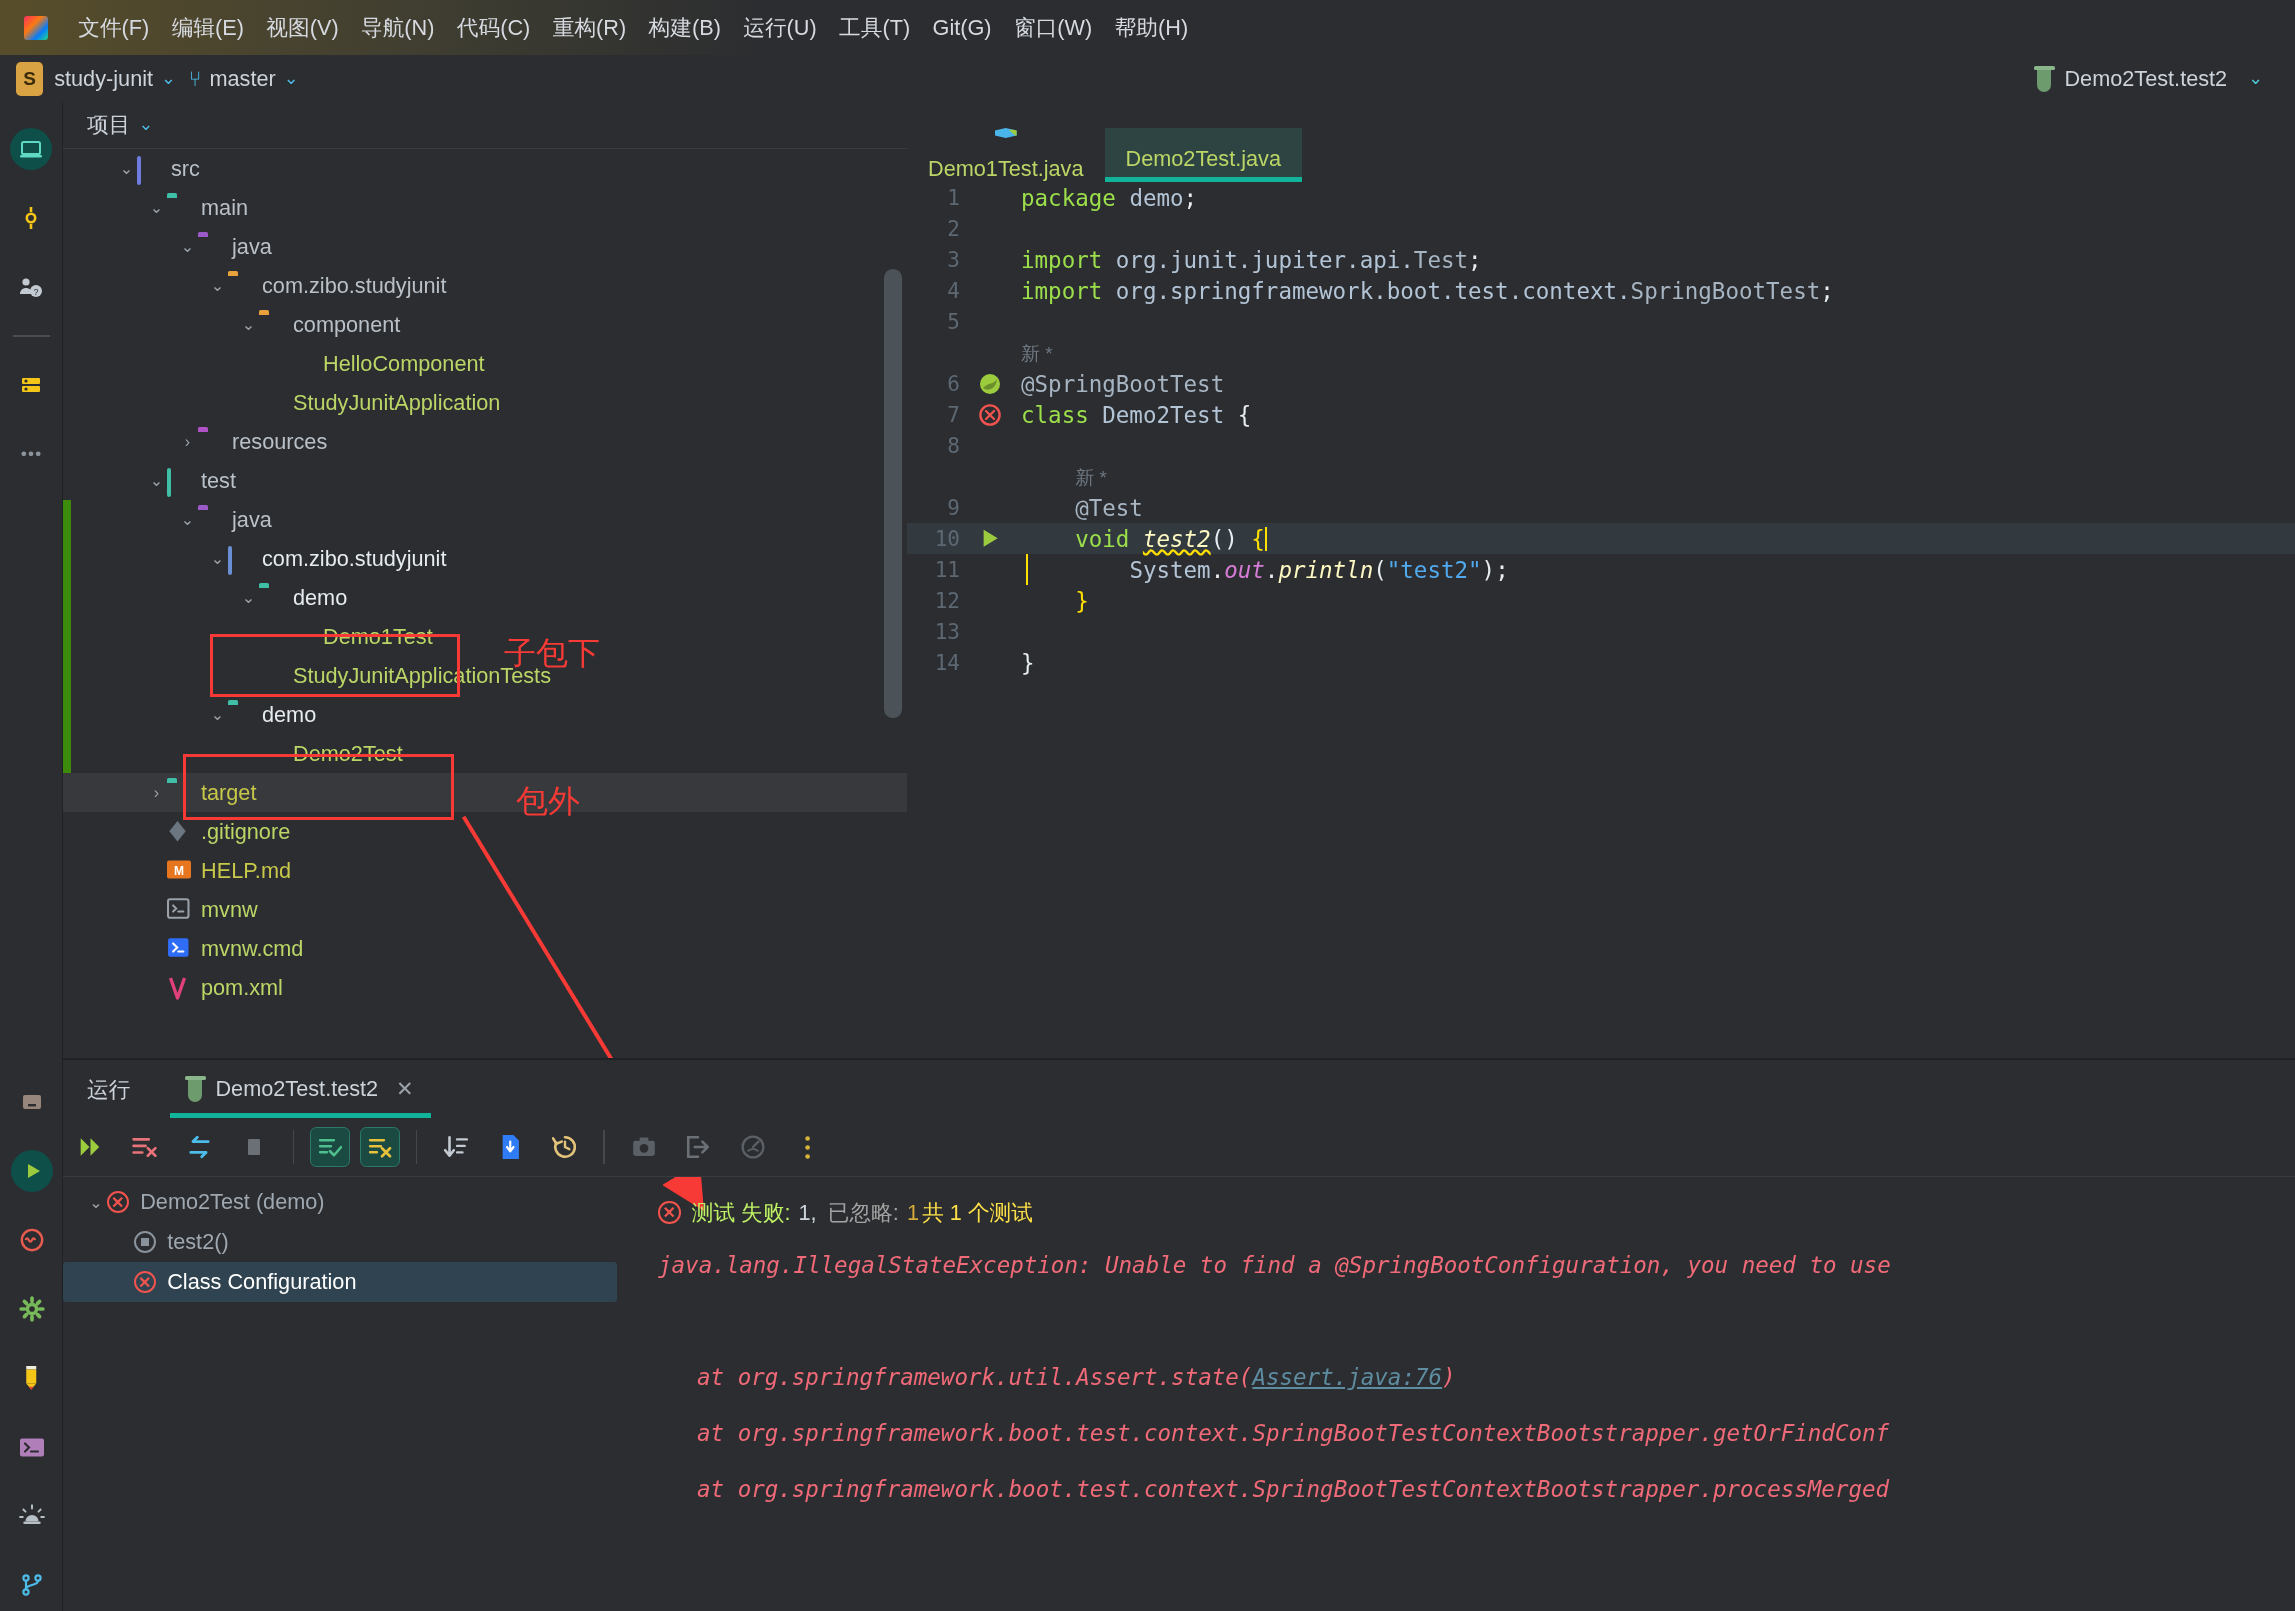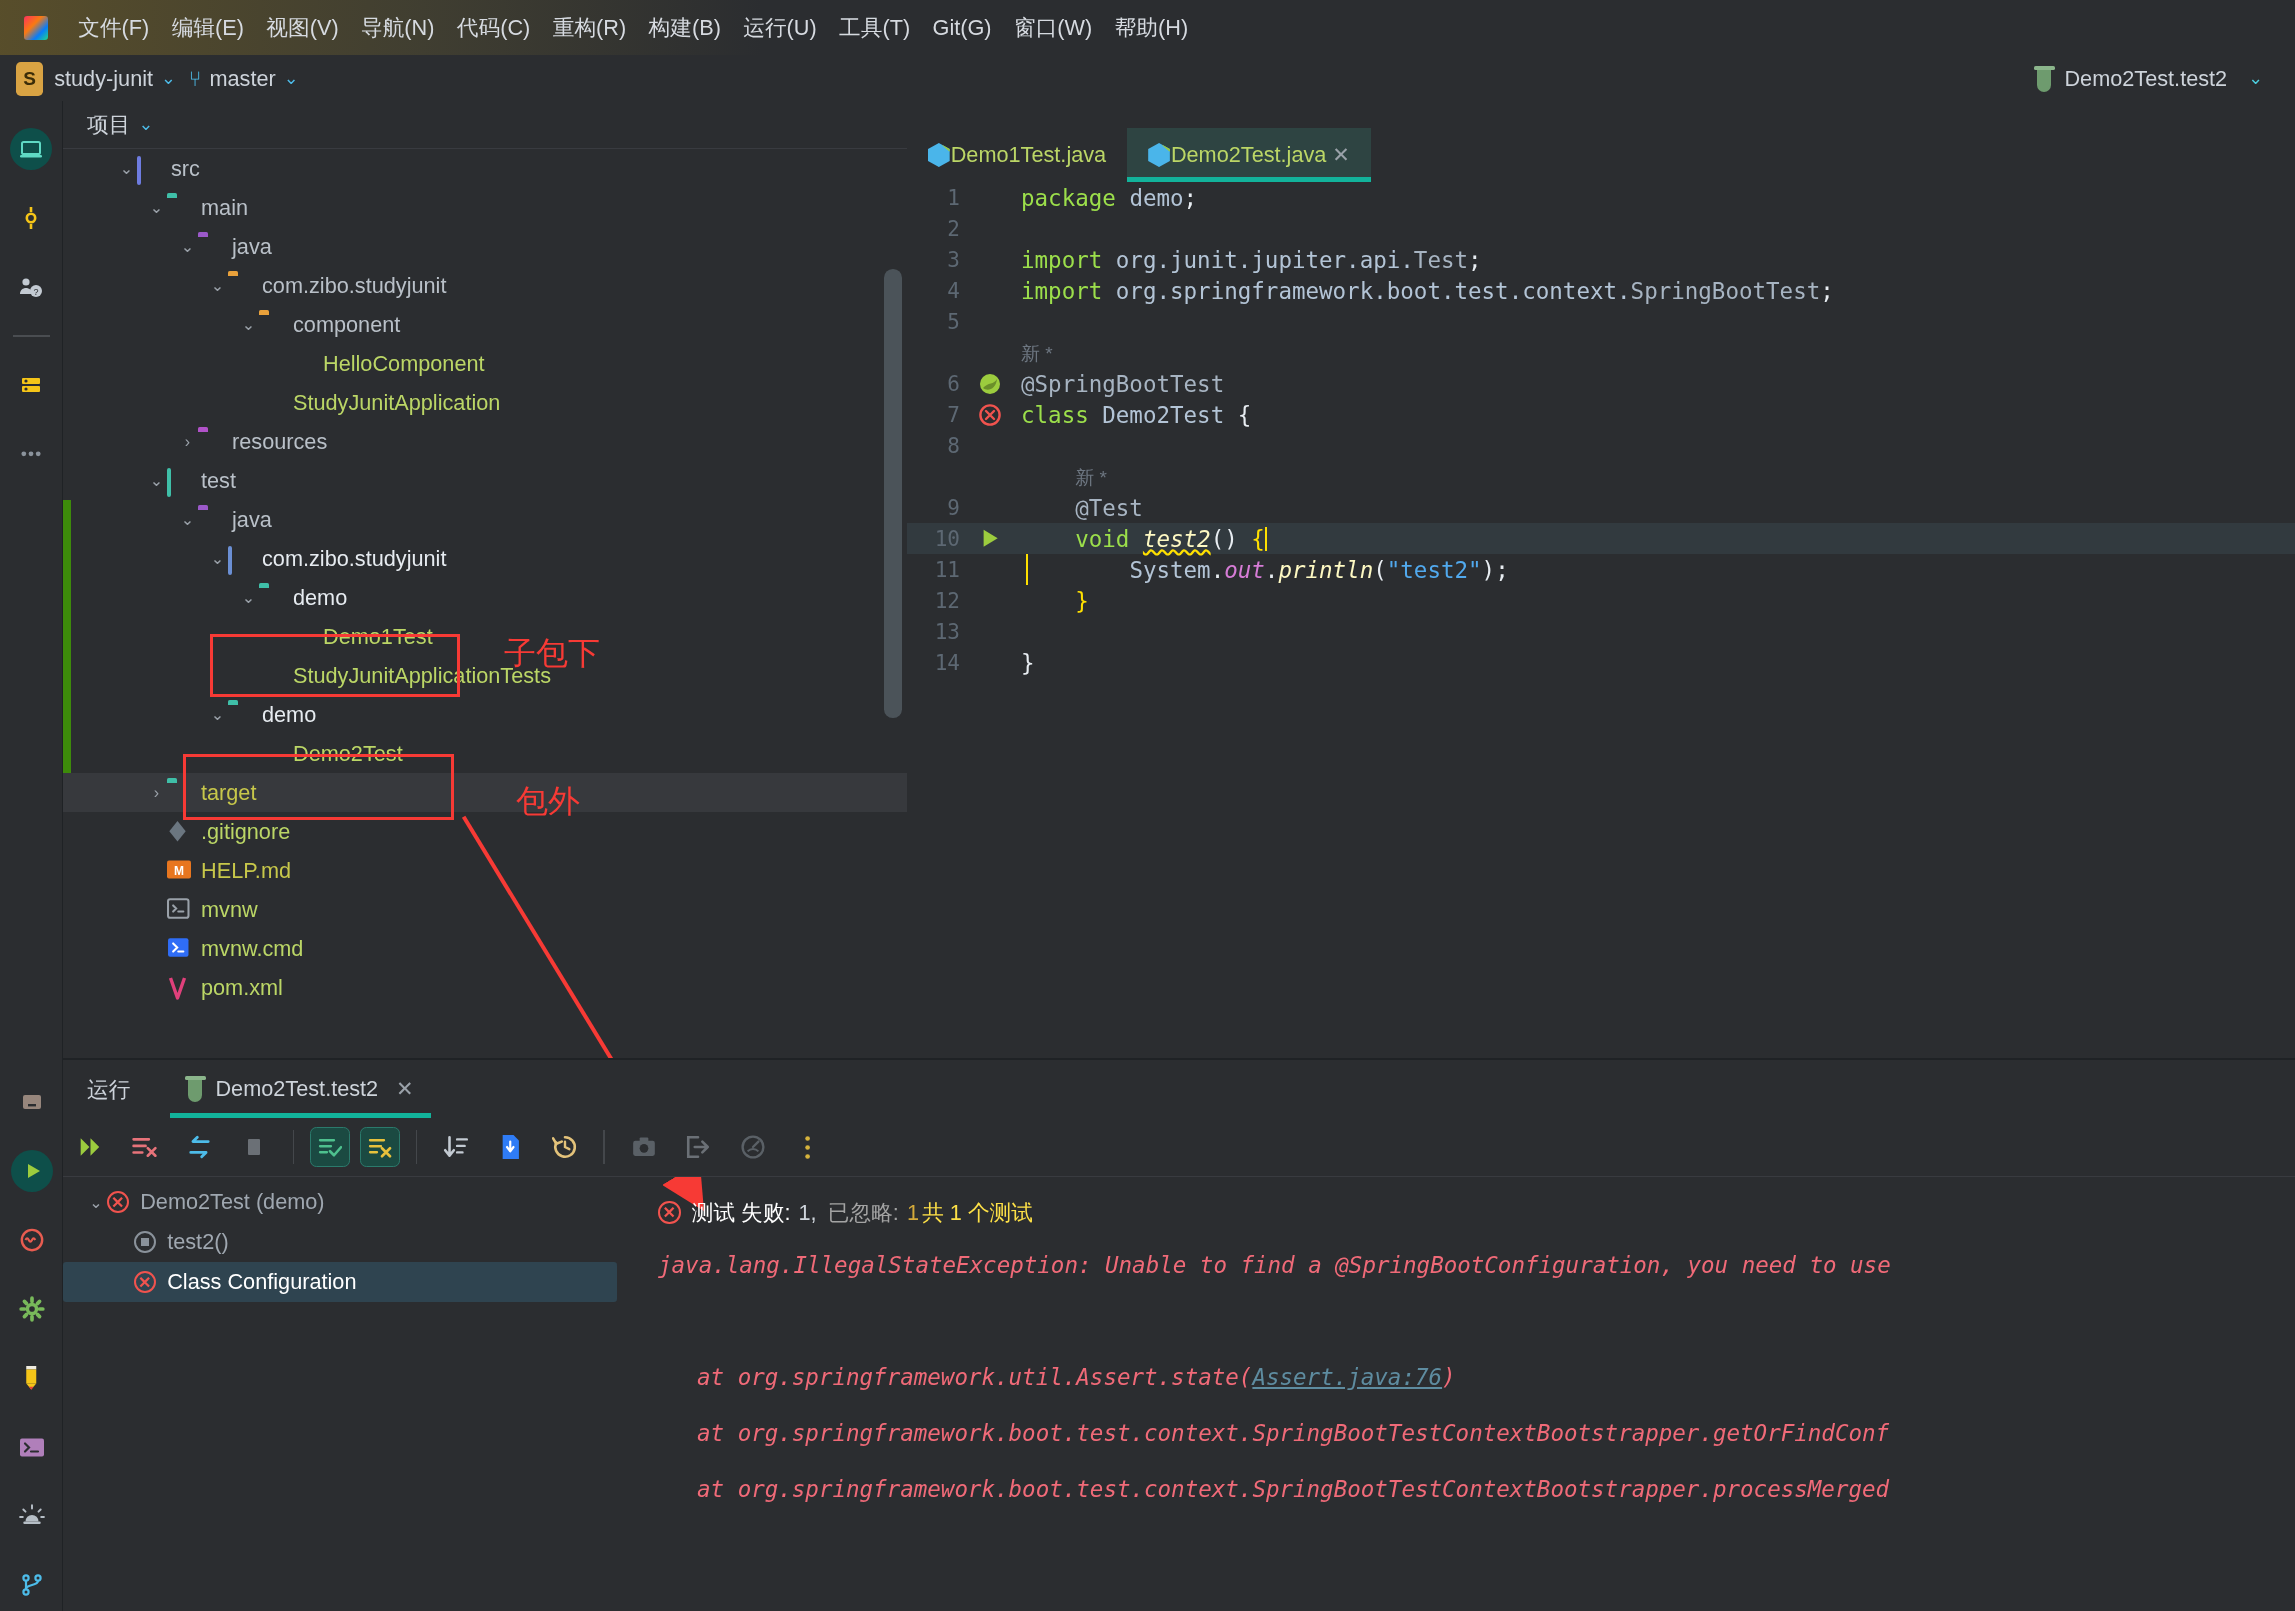--- a/index.html
+++ b/index.html
@@ -128,22 +128,22 @@
   .annot-box { position: absolute; border: 3.2px solid #f73a35; pointer-events: none; }
   .annot-txt { position: absolute; color: #f73a35; font-size: 32px; font-weight: 500; pointer-events: none; }
   .annot-svg { position: absolute; left: 0; top: 0; width: 2295px; height: 1611px; pointer-events: none; }
 
   
   .ed-tabs {
     position: absolute; left: 907px; top: 128px; width: 1389px; height: 54px;
     background: #2b2d30; display: flex; align-items: flex-end;
   }
   .ed-tab {
-    height: 54px; display: flex; align-items: center; gap: 1px;
-    padding: 0 21px; font-size: 21.7px; color: #bbd666; position: relative;
+    height: 54px; display: flex; align-items: center; gap: 18px;
+    padding: 0 21px; font-size: 21.7px; color: #bbd666; position: relative; flex-direction: column;
   }
   .ed-tab.active { background: #2e4442; }
   .ed-tab.active:after { content:""; position:absolute; left:0; bottom:0; width:100%; height:4.8px; background:#12b39b; }
   .tab-close { color: #9aa1a9; font-size: 21px; margin-left: 4.8px; }
 
   .editor {
     position: absolute; left: 907px; top: 182px; width: 1389px; height: 859px;
     background: #2b2d30; overflow: hidden; font-family: "DejaVu Sans Mono", monospace;
   }
   .eline { position: relative; height: 31px; display: flex; align-items: center; }
@@ -198,21 +198,21 @@
     display: inline-flex; align-items: center; justify-content: center;
     color: #f1534e; font-size: 16px; font-weight: bold; flex: none; margin-right: 11.2px;
   }
   .ignc {
     width: 22.5px; height: 22.5px; border-radius: 50%; border: 2.4px solid #8a929b;
     display:inline-flex; align-items:center; justify-content:center; flex:none; margin-right:11.2px;
   }
   .ignc:after { content:""; width:8px; height:8px; background:#8a929b; }
 
   .status-line { position: absolute; left: 658px; top: 1198px; display: flex; align-items: center; font-size: 21.7px; }
-  .st-red { color: #ffffff; } .st-gold { color: #a3a3a3; } .st-grey { color: #fde047; }
+  .st-red { color: #bef264; } .st-gold { color: #a3a3a3; } .st-grey { color: #fde047; }
   .st-num-red { color: #cfd5dc; } .st-num-gold { color: #d3a93a; }
 
   .console {
     position: absolute; left: 658px; top: 1252px; width: 1638px; height: 359px;
     overflow: hidden; font-family: "DejaVu Sans Mono", monospace;
   }
   .cline { height: 56px; font-size: 22.5px; color: #f06a78; font-style: italic; white-space: pre; }
   .clink { color: #5e8ca0; text-decoration: underline; }
   .cidt { padding-left: 39px; }
 </style>

